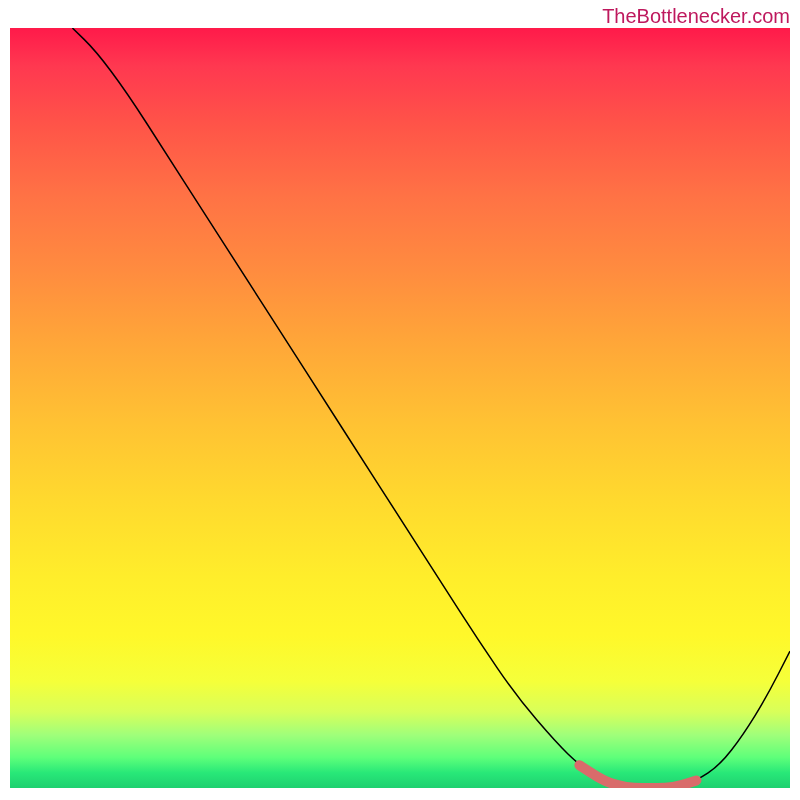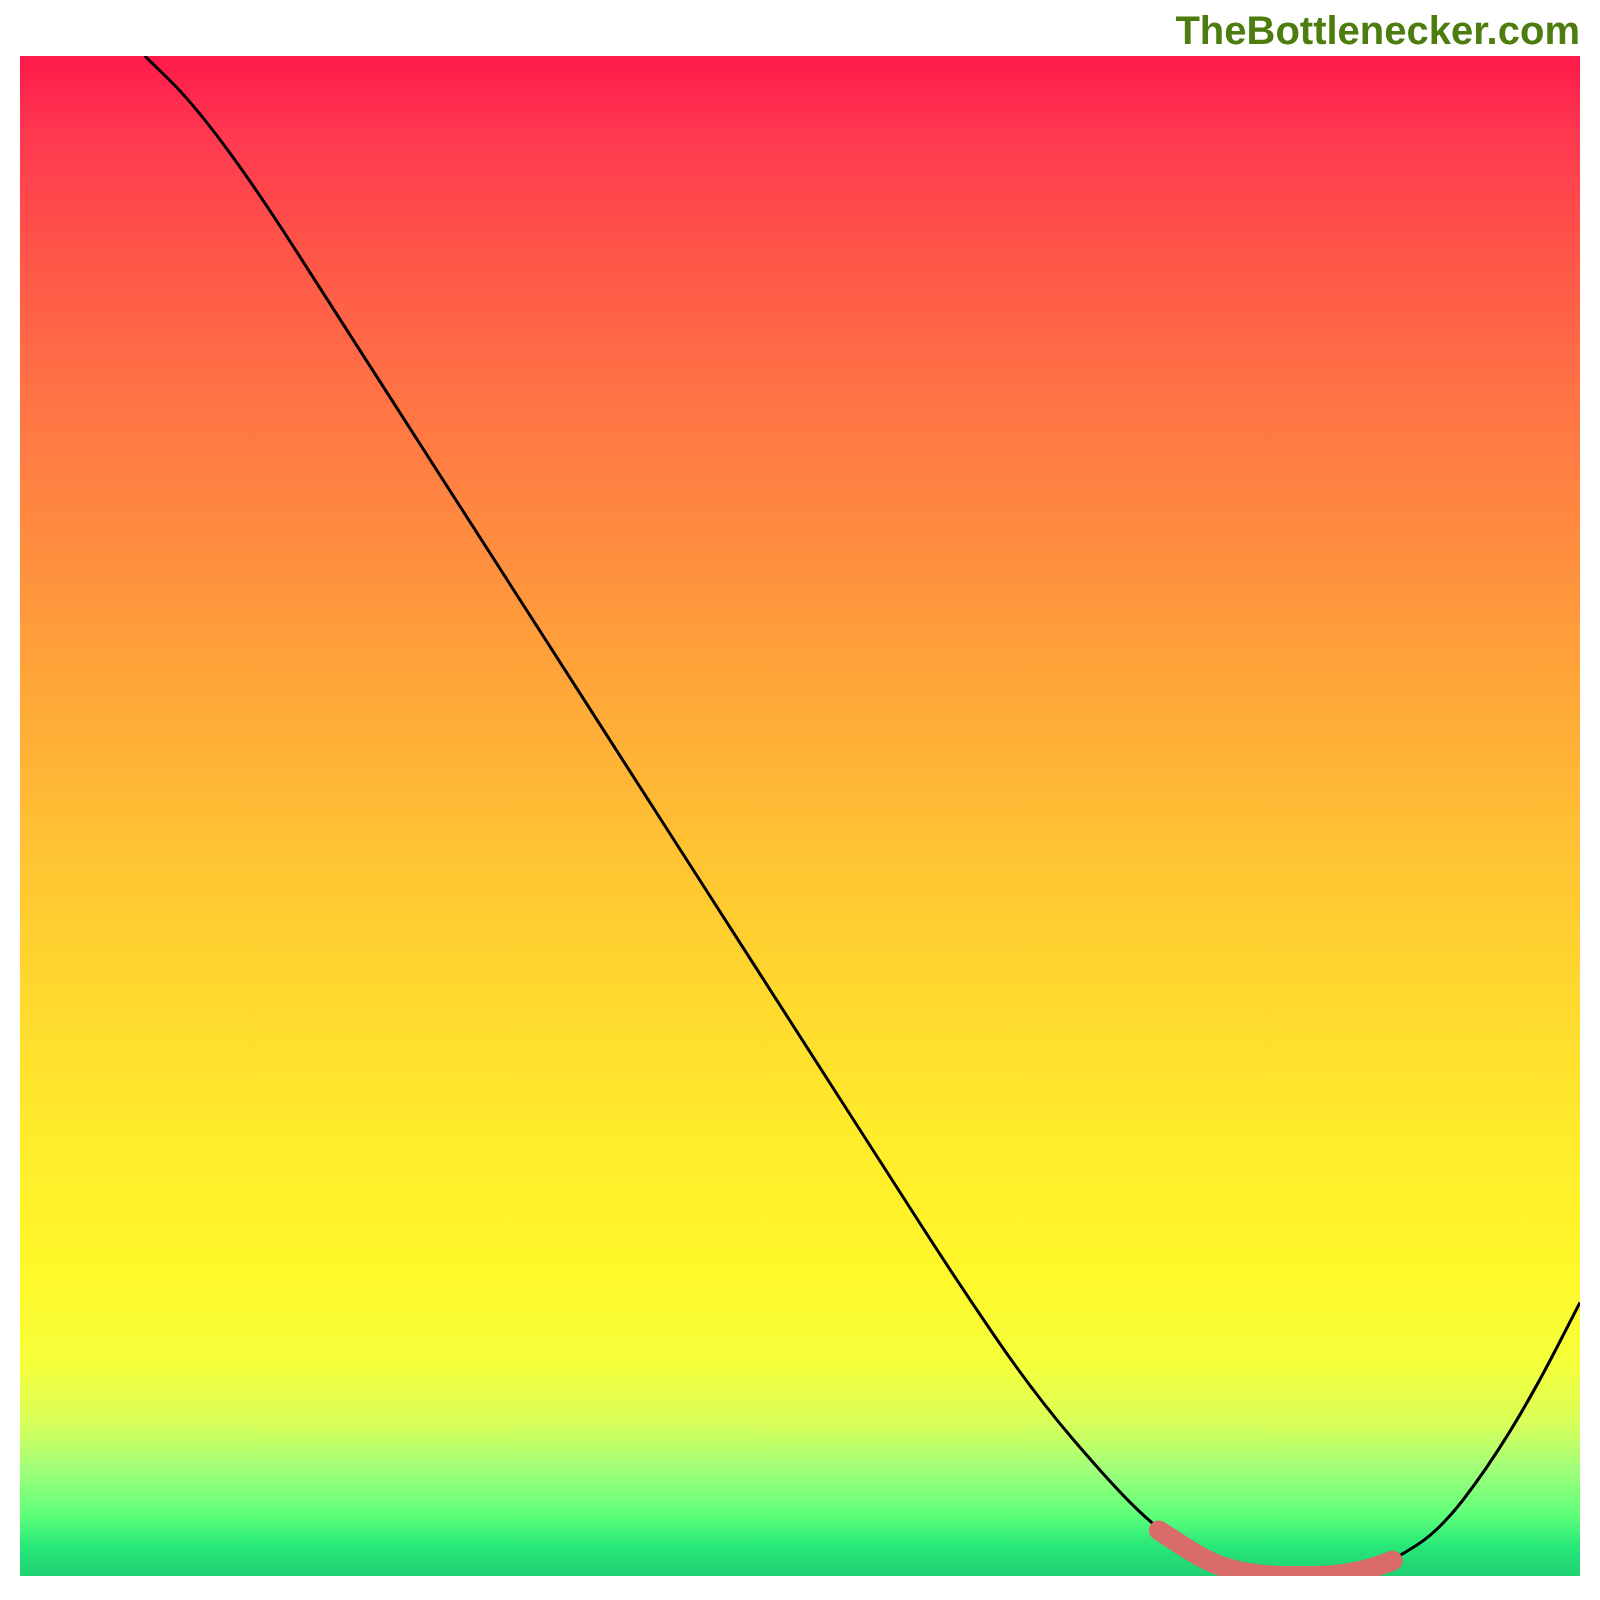--- a/index.html
+++ b/index.html
@@ -12,23 +12,23 @@
       height: 800px;
       position: relative;
       font-family: Arial, sans-serif;
       overflow: hidden;
     }
     .watermark {
       position: absolute;
       top: 5px;
       right: 10px;
       font-size: 20px;
-      color: #4d7c0f;
+      color: #be185d;
       z-index: 10;
-      font-weight: bold;
+      font-weight: normal;
     }
     .chart-container {
       position: absolute;
       top: 28px;
       left: 10px;
       width: 780px;
       height: 760px;
     }
     .gradient-bg {
       position: absolute;

